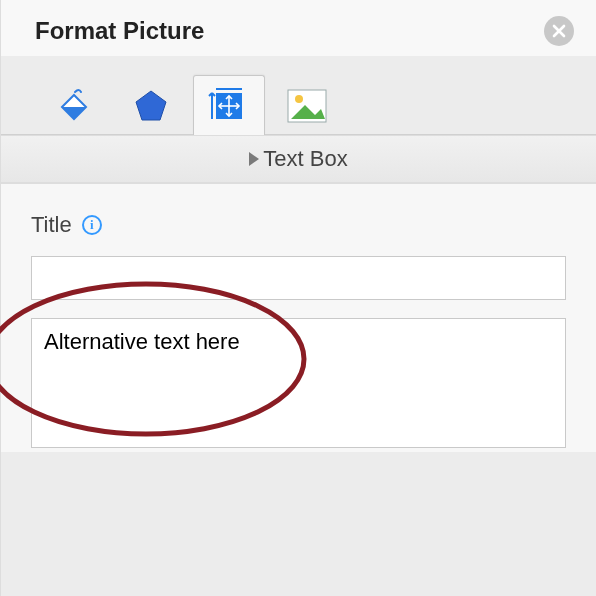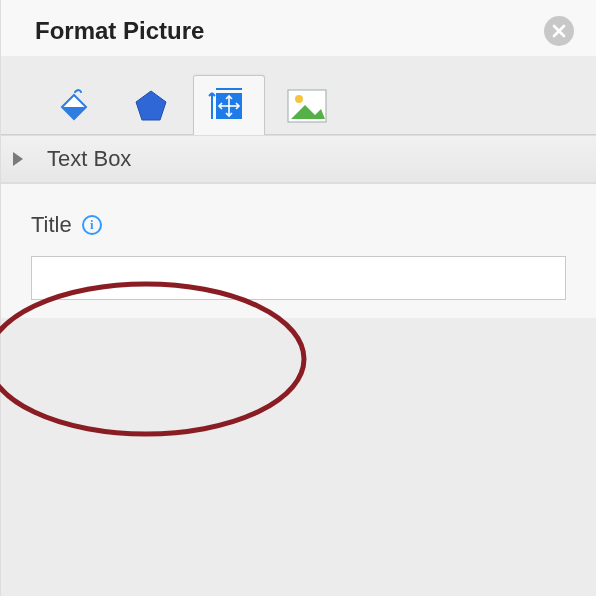--- a/index.html
+++ b/index.html
@@ -72,21 +72,22 @@
   }
   .section-header {
     display: flex;
     align-items: center;
     padding: 10px 12px;
     background: linear-gradient(#f1f1f1,#e7e7e7);
     border-bottom: 1px solid #ddd;
     cursor: pointer;
     font-size: 22px;
     color: #444;
-    gap: 24px;
+    gap: 4px;
+    justify-content: center;
   }
   .tri {
     width: 0; height: 0; display: inline-block;
   }
   .tri-right {
     border-top: 7px solid transparent;
     border-bottom: 7px solid transparent;
     border-left: 10px solid #7a7a7a;
   }
   .tri-down {
@@ -200,20 +201,21 @@
 
   <div class="section">
     <div class="content">
 
       <div class="field-label">
         <span>Title</span>
         <span class="info-icon">i</span>
       </div>
       <input class="text" type="text" value="" style="">
 
+      <textarea class="text" style="">Alternative text here</textarea>
 
       
       <svg class="annotation" width="330" height="170" style="left:-20px; top:90px;">
         <ellipse cx="165" cy="85" rx="158" ry="75" fill="none" stroke="#8a1d24" stroke-width="5"></ellipse>
       </svg>
 
     </div>
   </div>
 
 </div>

